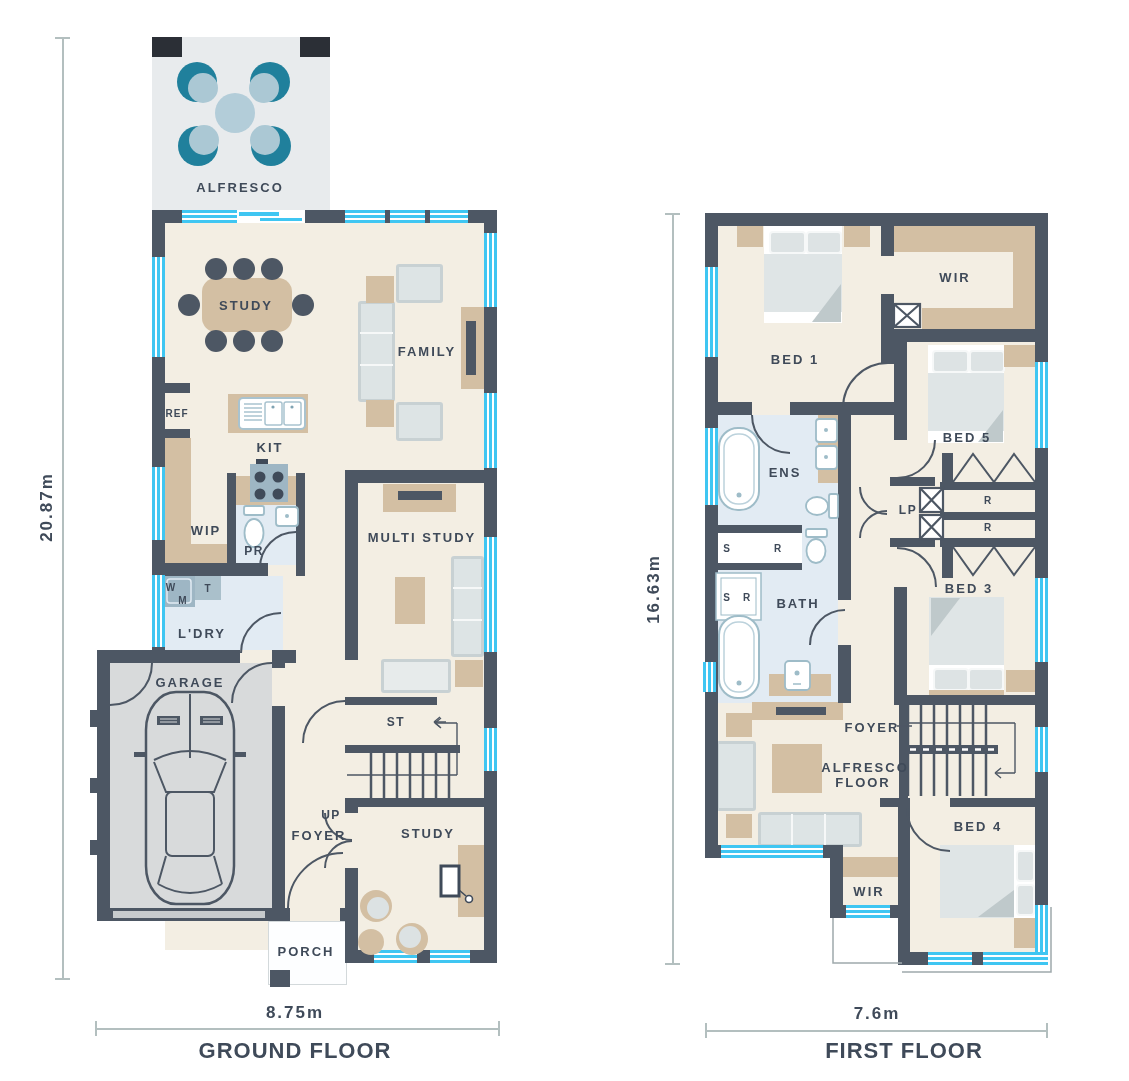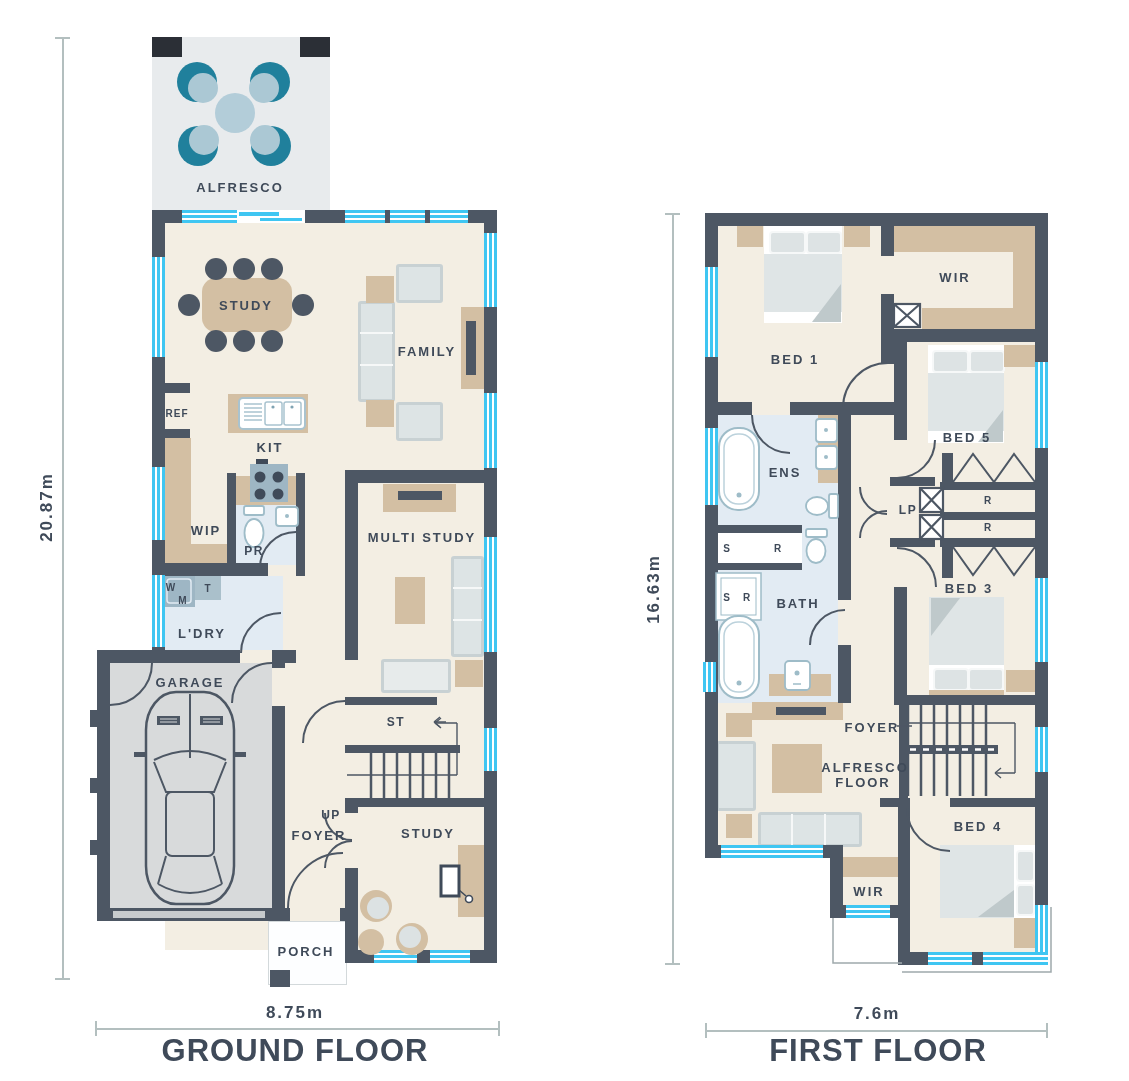--- a/index.html
+++ b/index.html
@@ -10,21 +10,21 @@
   .wet{position:absolute;background:#e2ebf3}
   .tan{position:absolute;background:#d3bfa3}
   .winH{position:absolute;background:linear-gradient(180deg,#3fc6f2 0 3px,#ffffff 3px 5px,#3fc6f2 5px 8px,#ffffff 8px 10px,#3fc6f2 10px 13px)}
   .winV{position:absolute;background:linear-gradient(90deg,#3fc6f2 0 3px,#ffffff 3px 5px,#3fc6f2 5px 8px,#ffffff 8px 10px,#3fc6f2 10px 13px)}
   .lab{position:absolute;color:#3f4a59;font-weight:700;letter-spacing:2px;font-size:13px;white-space:nowrap;transform:translate(-50%,-50%);z-index:30}
   .lab.sm{font-size:10px;letter-spacing:1px}
   .lab.md{font-size:12px;letter-spacing:1.5px}
   .dimline{position:absolute;background:#b3bfbf;z-index:5}
   .dimlab{position:absolute;color:#3f4a59;font-weight:700;font-size:17px;letter-spacing:2px;transform:translate(-50%,-50%);white-space:nowrap;z-index:30}
   .rot{transform:translate(-50%,-50%) rotate(-90deg)}
-  .title{position:absolute;color:#3f4a59;font-weight:800;font-size:31px;letter-spacing:1px;transform:translate(-50%,-50%);white-space:nowrap;z-index:30}
+  .title{position:absolute;color:#3f4a59;font-weight:800;font-size:22px;letter-spacing:1px;transform:translate(-50%,-50%);white-space:nowrap;z-index:30}
   .sofa{position:absolute;background:#dde4e5;border:3px solid #c8d1d3;border-radius:3px}
   .pillow{position:absolute;background:#dde3e4;border:2px solid #f6f8f8;border-radius:4px}
   .bedbase{position:absolute;background:#ffffff}
   .bedmat{position:absolute;background:#dfe5e6}
   .appl{position:absolute;background:#9eb6c4}
   .z1{z-index:1}.z2{z-index:2}.z3{z-index:10}.z4{z-index:12}
   svg.overlay{position:absolute;left:0;top:0;z-index:22;pointer-events:none}
 </style>
 </head>
 <body>
@@ -279,21 +279,21 @@
     <div class="lab" style="left:869px;top:891px">WIR</div>
 
     <div class="dimline" style="left:672px;top:213px;width:2px;height:752px"></div>
     <div class="dimline" style="left:665px;top:213px;width:15px;height:2px"></div>
     <div class="dimline" style="left:665px;top:963px;width:15px;height:2px"></div>
     <div class="dimlab rot" style="left:654px;top:589px">16.63m</div>
     <div class="dimline" style="left:705px;top:1030px;width:343px;height:2px"></div>
     <div class="dimline" style="left:705px;top:1023px;width:2px;height:15px"></div>
     <div class="dimline" style="left:1046px;top:1023px;width:2px;height:15px"></div>
     <div class="dimlab" style="left:877px;top:1014px">7.6m</div>
-    <div class="title" style="left:878px;top:1051px">FIRST FLOOR</div>
+    <div class="title" style="left:904px;top:1051px">FIRST FLOOR</div>
   </div>
 
   <svg class="overlay" width="1129" height="1081" viewBox="0 0 1129 1081">
     <g stroke="#4d5764" stroke-width="2" fill="none">
 
       <path d="M110,705 A42,42 0 0 0 152,663"></path>
       <path d="M272,663 A40,40 0 0 0 232,703"></path>
       <path d="M281,613 A40,40 0 0 0 241,653"></path>
       <path d="M296,532 A36,36 0 0 0 260,568"></path>
       <path d="M343,853 A55,55 0 0 0 288,908"></path>

